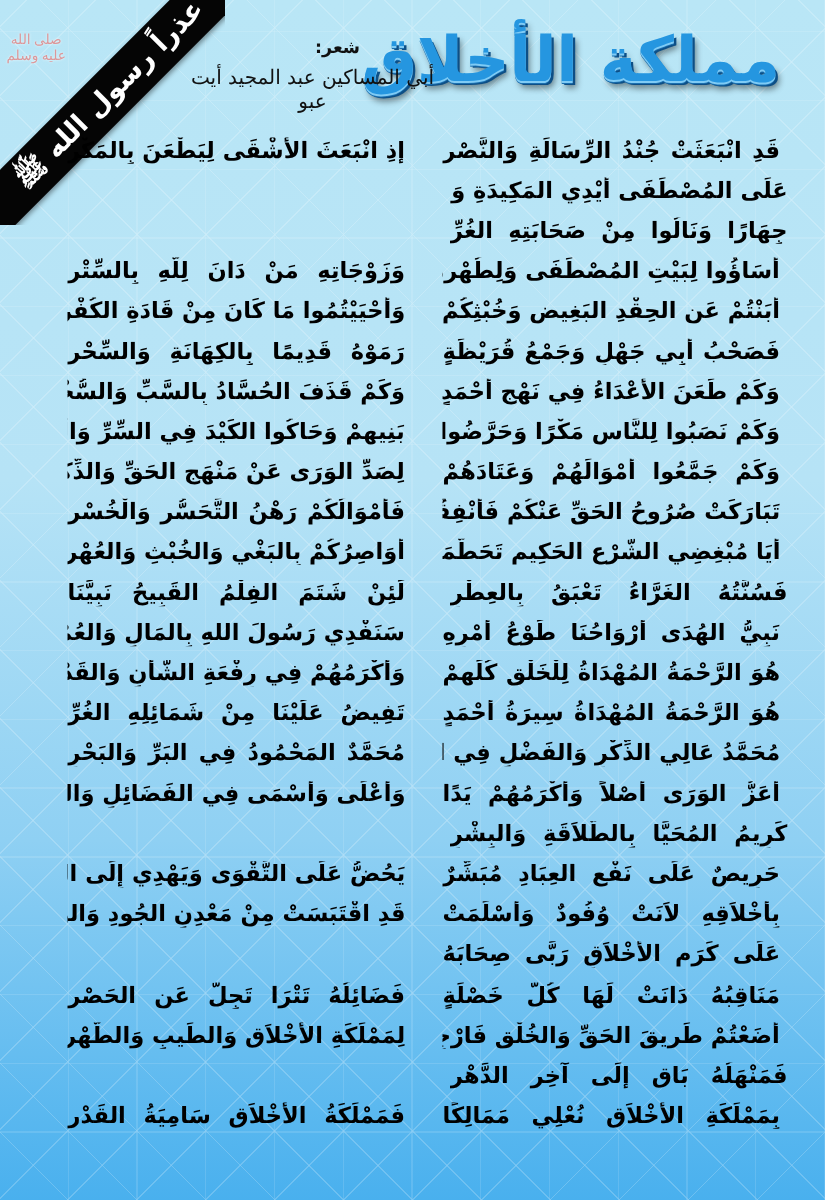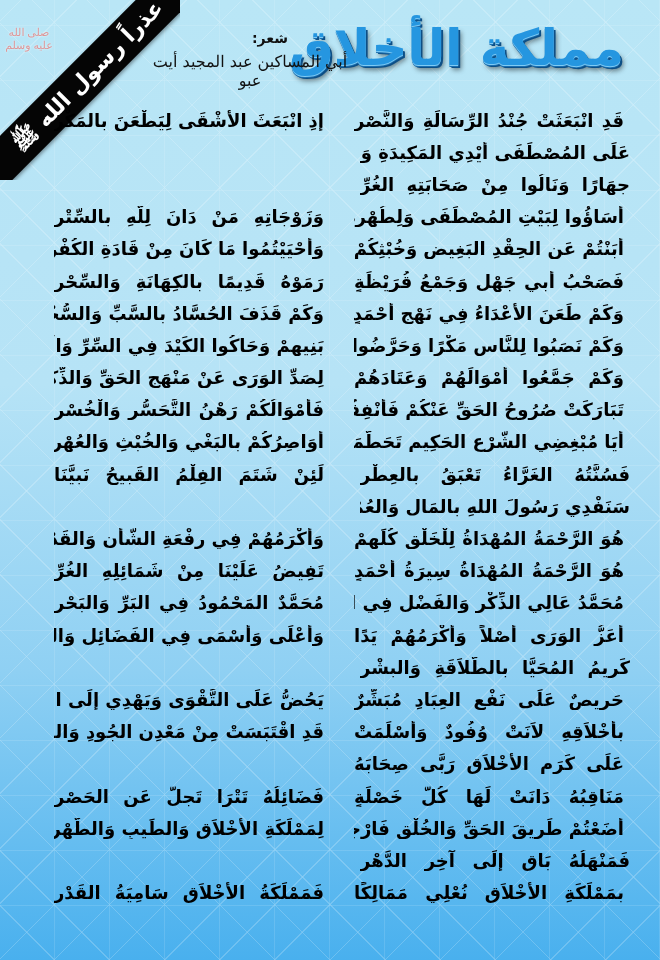--- a/index.html
+++ b/index.html
@@ -125,20 +125,21 @@
     </div>
     <div class="row">
       <div class="hemi first">أَيَا مُبْغِضِي الشَّرْعِ الحَكِيمِ تَحَطَّمَتْ</div>
       <div class="hemi second">أَوَاصِرُكُمْ بِالبَغْيِ وَالخُبْثِ وَالعُهْرِ</div>
     </div>
     <div class="row">
       <div class="hemi second">فَسُنَّتُهُ الغَرَّاءُ تَعْبَقُ بِالعِطْرِ</div>
       <div class="hemi first">لَئِنْ شَتَمَ الفِلْمُ القَبِيحُ نَبِيَّنَا</div>
     </div>
     <div class="row">
+      <div class="hemi first">نَبِيُّ الهُدَى أَرْوَاحُنَا طَوْعُ أَمْرِهِ</div>
       <div class="hemi second">سَنَفْدِي رَسُولَ اللهِ بِالمَالِ وَالعُمْرِ</div>
     </div>
     <div class="row">
       <div class="hemi first">هُوَ الرَّحْمَةُ المُهْدَاةُ لِلْخَلْقِ كُلِّهِمْ</div>
       <div class="hemi second">وَأَكْرَمُهُمْ فِي رِفْعَةِ الشَّأْنِ وَالقَدْرِ</div>
     </div>
     <div class="row">
       <div class="hemi first">هُوَ الرَّحْمَةُ المُهْدَاةُ سِيرَةُ أَحْمَدٍ</div>
       <div class="hemi second">تَفِيضُ عَلَيْنَا مِنْ شَمَائِلِهِ الغُرِّ</div>
     </div>

